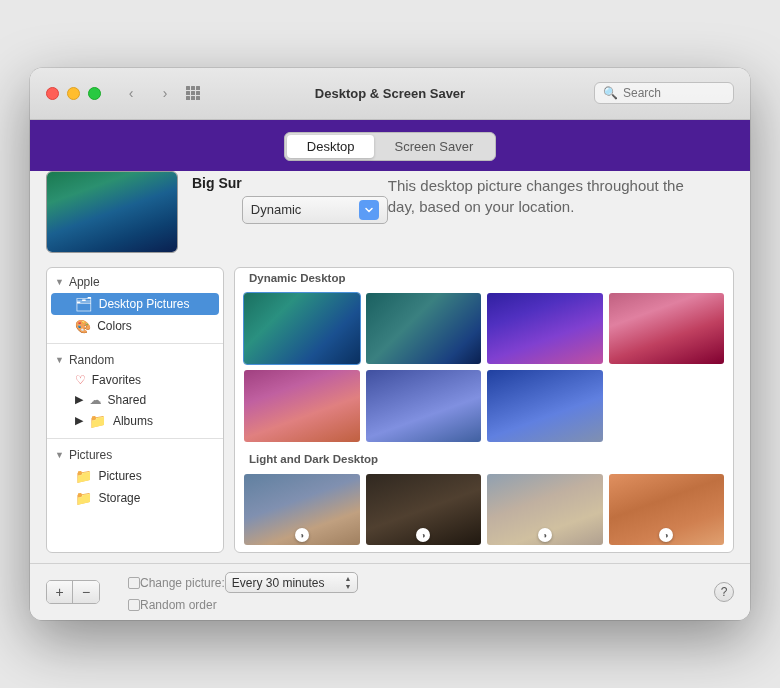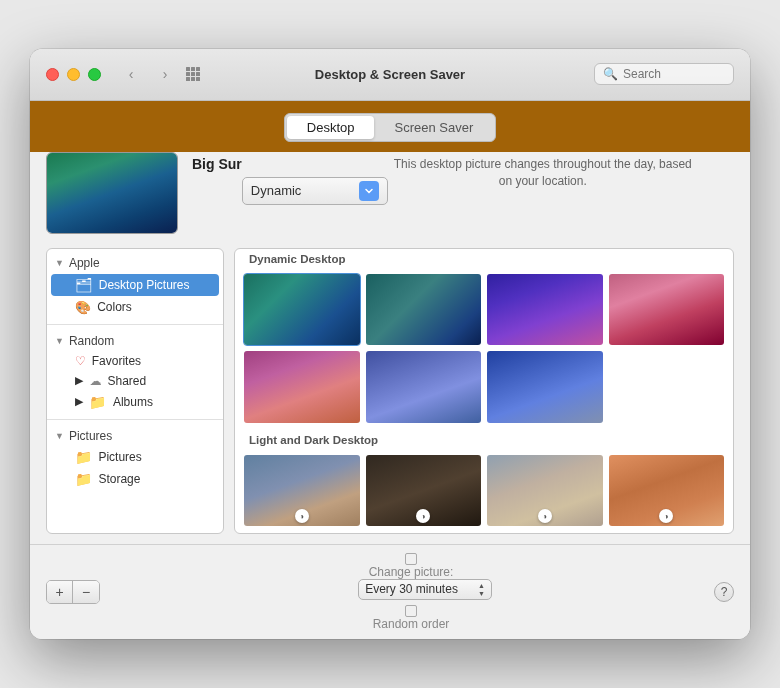--- a/index.html
+++ b/index.html
@@ -96,21 +96,21 @@
       font-size: 12px;
       color: #999;
       outline: none;
       width: 100%;
     }
     .tab-bar {
       display: flex;
       justify-content: center;
       align-items: center;
       padding: 12px 0 10px;
-      background: #a16207;
+      background: #4c1d95;
     }
     .tab-group {
       display: flex;
       background: #ddd;
       border-radius: 6px;
       padding: 2px;
       border: 0.5px solid #bbb;
     }
     .tab-btn {
       padding: 4px 20px;
@@ -184,25 +184,24 @@
       height: 20px;
       background: #5b9cf6;
       border-radius: 4px;
       display: flex;
       align-items: center;
       justify-content: center;
       color: white;
       font-size: 10px;
     }
     .preview-desc {
-      font-size: 12px;
+      font-size: 15px;
       color: #666;
       max-width: 310px;
       line-height: 1.4;
-      text-align: center;
     }
     .main-body {
       display: flex;
       gap: 0;
       background: #f0f0f0;
       padding: 0 16px 10px;
     }
     .sidebar {
       width: 178px;
       flex-shrink: 0;
@@ -343,45 +342,44 @@
     .ctrl-btn:first-child { border-right: 0.5px solid #b0b0b0; }
     .bottom-options {
       display: flex;
       flex-direction: column;
       gap: 5px;
       flex: 1;
     }
     .option-row {
       display: flex;
       align-items: center;
-      flex-direction: column;
     }
     .checkbox {
       width: 12px;
       height: 12px;
       border: 0.5px solid #aaa;
       border-radius: 2px;
       background: #f0f0f0;
       flex-shrink: 0;
     }
     .option-label {
       font-size: 12px;
       color: #888;
     }
     .interval-select {
       display: flex;
+      align-items: center;
       background: linear-gradient(to bottom, #f8f8f8, #e8e8e8);
       border: 0.5px solid #b0b0b0;
       border-radius: 5px;
       padding: 2px 6px;
       font-size: 12px;
       color: #333;
       cursor: pointer;
       gap: 20px;
-      margin-left: 28px;
     }
     .stepper-arrows {
       display: flex;
       flex-direction: column;
       gap: 1px;
     }
     .stepper-arrow {
       font-size: 7px;
       color: #555;
       line-height: 1;

